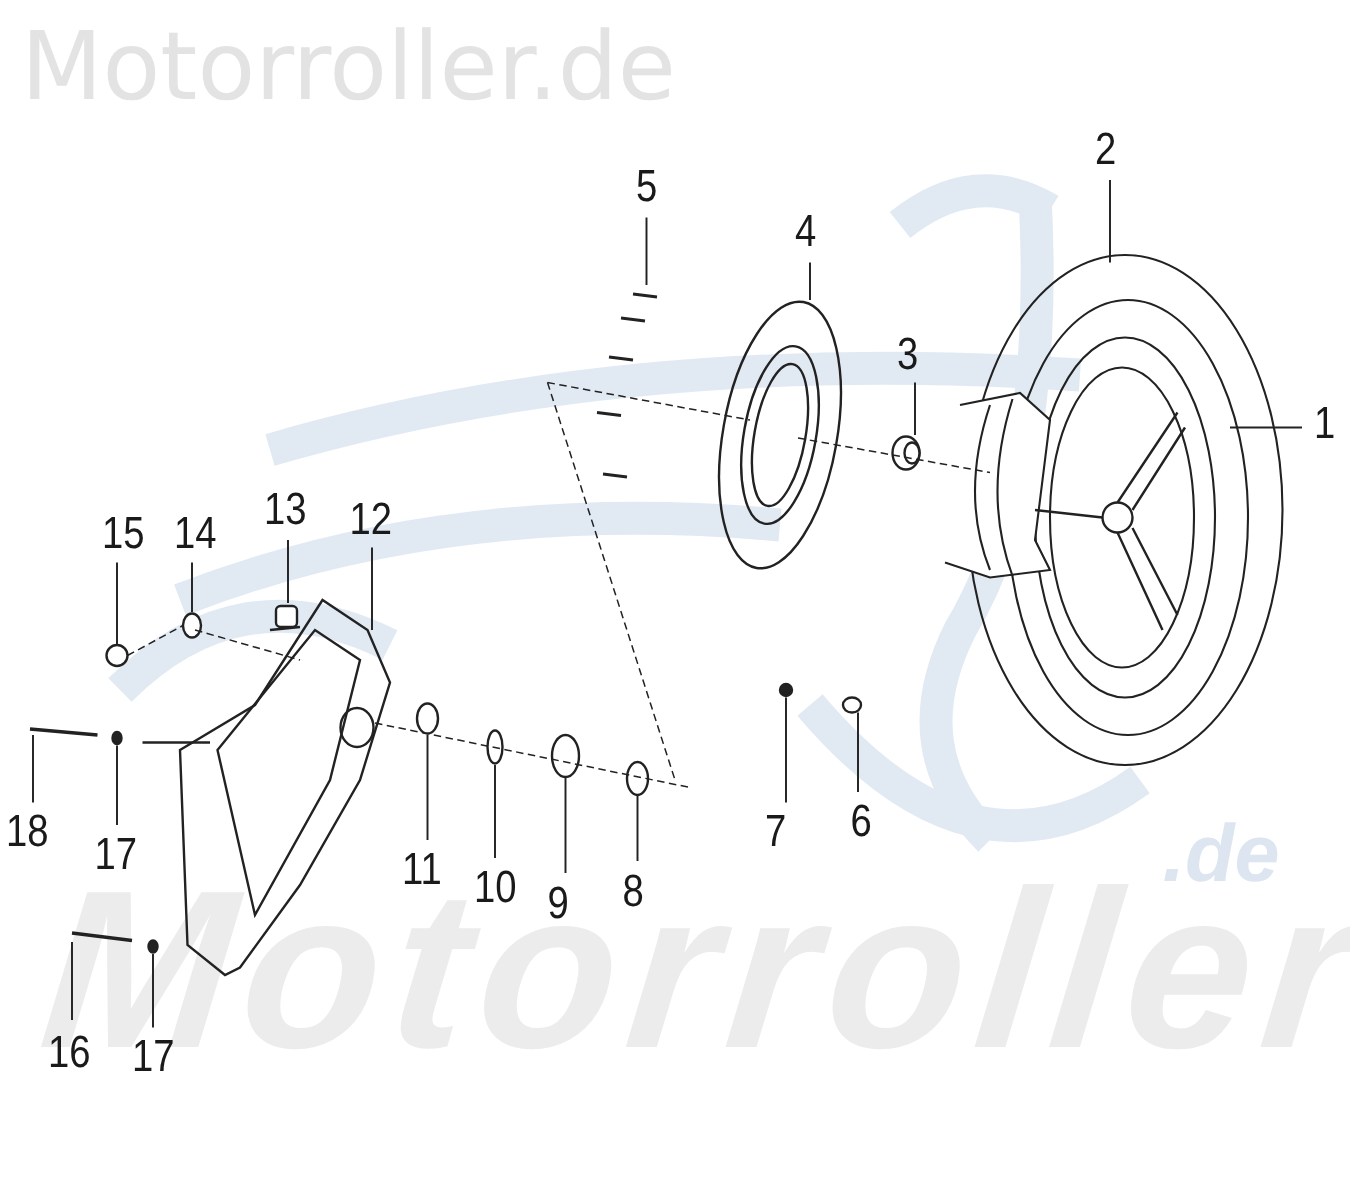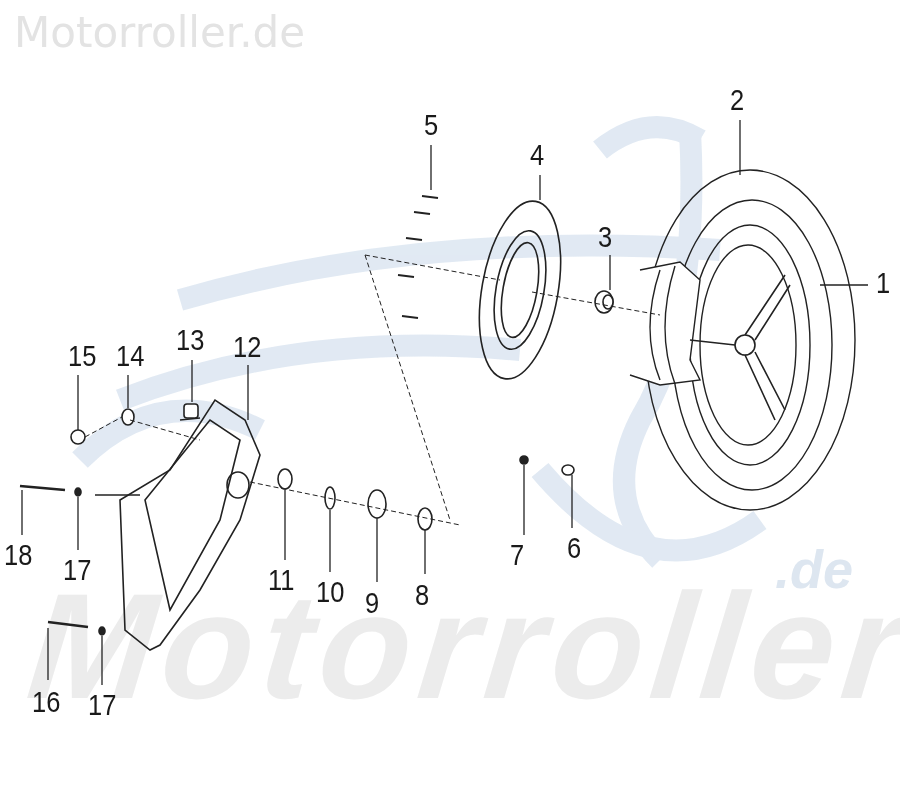--- a/index.html
+++ b/index.html
@@ -1,17 +1,17 @@
 <!DOCTYPE html>
 <html><head>
 <meta charset="utf-8">
 <style>
   html,body{margin:0;padding:0;background:#ffffff;}
   body{width:900px;height:800px;position:relative;overflow:hidden;font-family:"Liberation Sans",sans-serif;}
-  .wm-top{position:absolute;left:14px;top:8px;font-size:42px;color:#e3e3e3;font-family:"DejaVu Sans",sans-serif;letter-spacing:0px;}
+  .wm-top{position:absolute;left:14px;top:8px;font-size:63px;color:#e3e3e3;font-family:"DejaVu Sans",sans-serif;letter-spacing:0px;}
   .wm-bottom{position:absolute;left:30px;top:560px;font-size:150px;font-weight:bold;font-style:italic;color:#ececec;font-family:"Liberation Sans",sans-serif;letter-spacing:8px;transform:skewX(-6deg);}
   .wm-de{position:absolute;left:775px;top:538px;font-size:54px;font-weight:bold;font-style:italic;color:#dde6f0;font-family:"Liberation Sans",sans-serif;}
   svg.diagram{position:absolute;left:0;top:0;}
   .lbl{position:absolute;font-size:30px;color:#1a1a1a;font-family:"Liberation Sans",sans-serif;transform:scaleX(0.85);transform-origin:left top;line-height:1;}
 </style>
 </head>
 <body>
 
 <div class="wm-top">Motorroller.de</div>
 <div class="wm-bottom">Motorroller</div>

